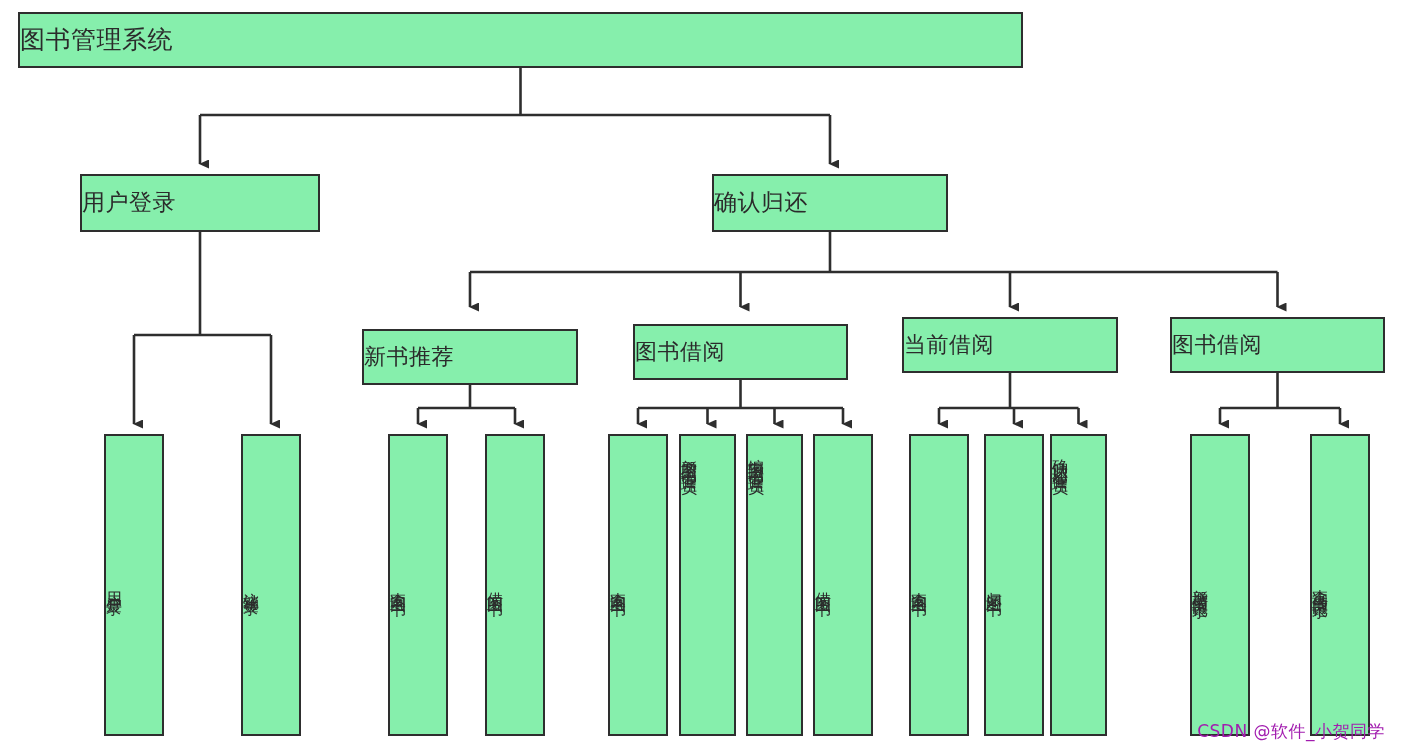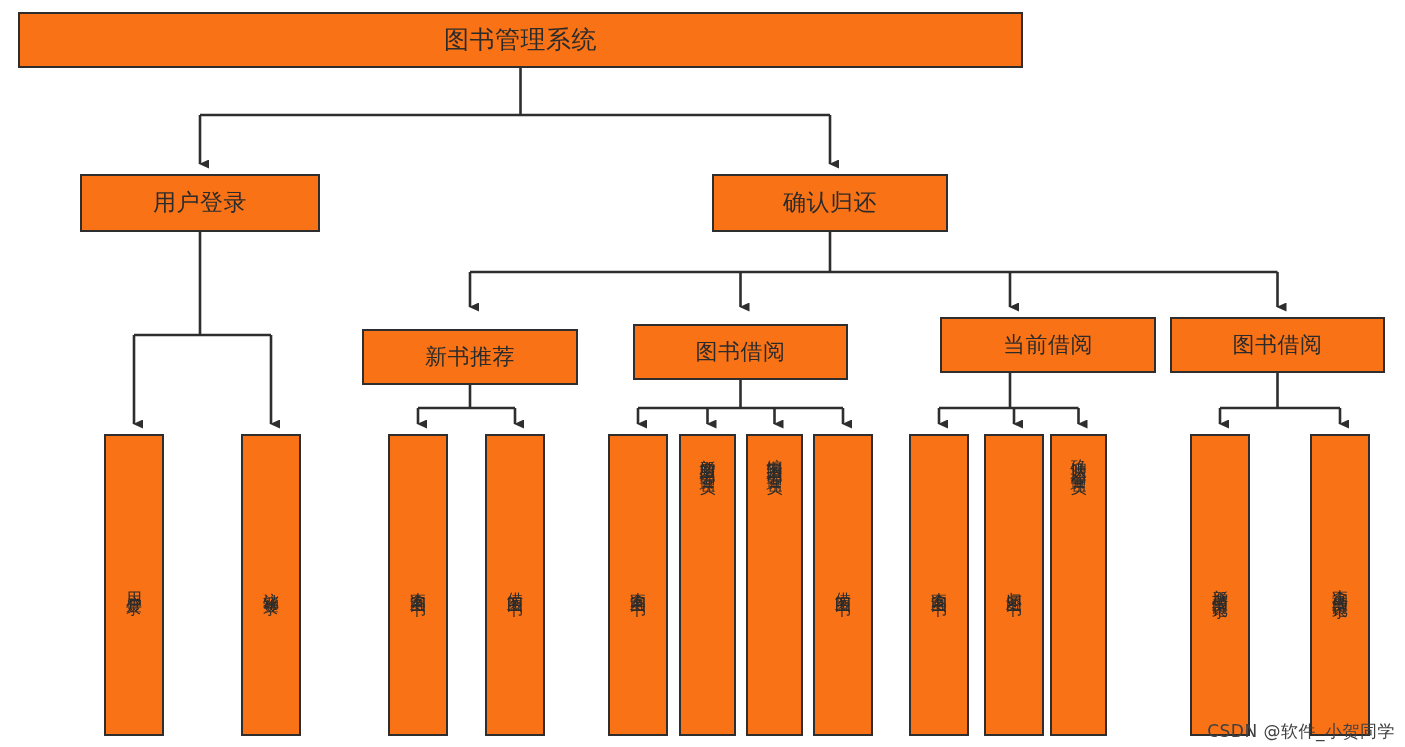--- a/index.html
+++ b/index.html
@@ -17,25 +17,25 @@
   #diagram-root {
     position: absolute;
     left: 0;
     top: 0;
     width: 1405px;
     height: 747px;
   }
   .node {
     position: absolute;
     box-sizing: border-box;
-    background: #f97316;
+    background: #86efac;
     border: 2px solid #2e2e2e;
     display: flex;
     align-items: center;
-    justify-content: center;
+    justify-content: flex-start;
     color: #2b2b2b;
   }
   .node.level0 {
     font-size: 25px;
   }
   .node.level1 {
     font-size: 23px;
   }
   .node.level2 {
     font-size: 22px;
@@ -63,24 +63,24 @@
   svg#connectors {
     position: absolute;
     left: 0;
     top: 0;
     width: 1405px;
     height: 747px;
     pointer-events: none;
   }
   #watermark {
     position: absolute;
-    right: 10px;
+    right: 20px;
     bottom: 4px;
     font-size: 17px;
-    color: #404040;
+    color: #a21caf;
     letter-spacing: 0.5px;
     white-space: nowrap;
     user-select: none;
   }
 </style>
 </head>
 <body>
 
 <div id="diagram-root">
   <svg id="connectors" viewBox="0 0 1405 747">
@@ -134,21 +134,21 @@
       </div>
       <div class="node level1" style="left: 712px; top: 174px; width: 236px; height: 58px;">
         <span class="node-label">确认归还</span>
       </div>
       <div class="node level2" style="left: 362px; top: 317px; width: 216px; height: 56px; margin-top: 12px;">
         <span class="node-label">新书推荐</span>
       </div>
       <div class="node level2" style="left: 633px; top: 317px; width: 215px; height: 56px; margin-top: 7px;">
         <span class="node-label">图书借阅</span>
       </div>
-      <div class="node level2" style="left: 902px; top: 317px; width: 216px; height: 56px; margin-left: 38px;">
+      <div class="node level2" style="left: 902px; top: 317px; width: 216px; height: 56px;">
         <span class="node-label">当前借阅</span>
       </div>
       <div class="node level2" style="left: 1170px; top: 317px; width: 215px; height: 56px;">
         <span class="node-label">图书借阅</span>
       </div>
       <div class="node level3 vertical centered" style="left: 104px; top: 434px; width: 60px; height: 302px;">
         <span class="node-label">用户登录</span>
       </div>
       <div class="node level3 vertical centered" style="left: 241px; top: 434px; width: 60px; height: 302px;">
         <span class="node-label">注销登录</span>

